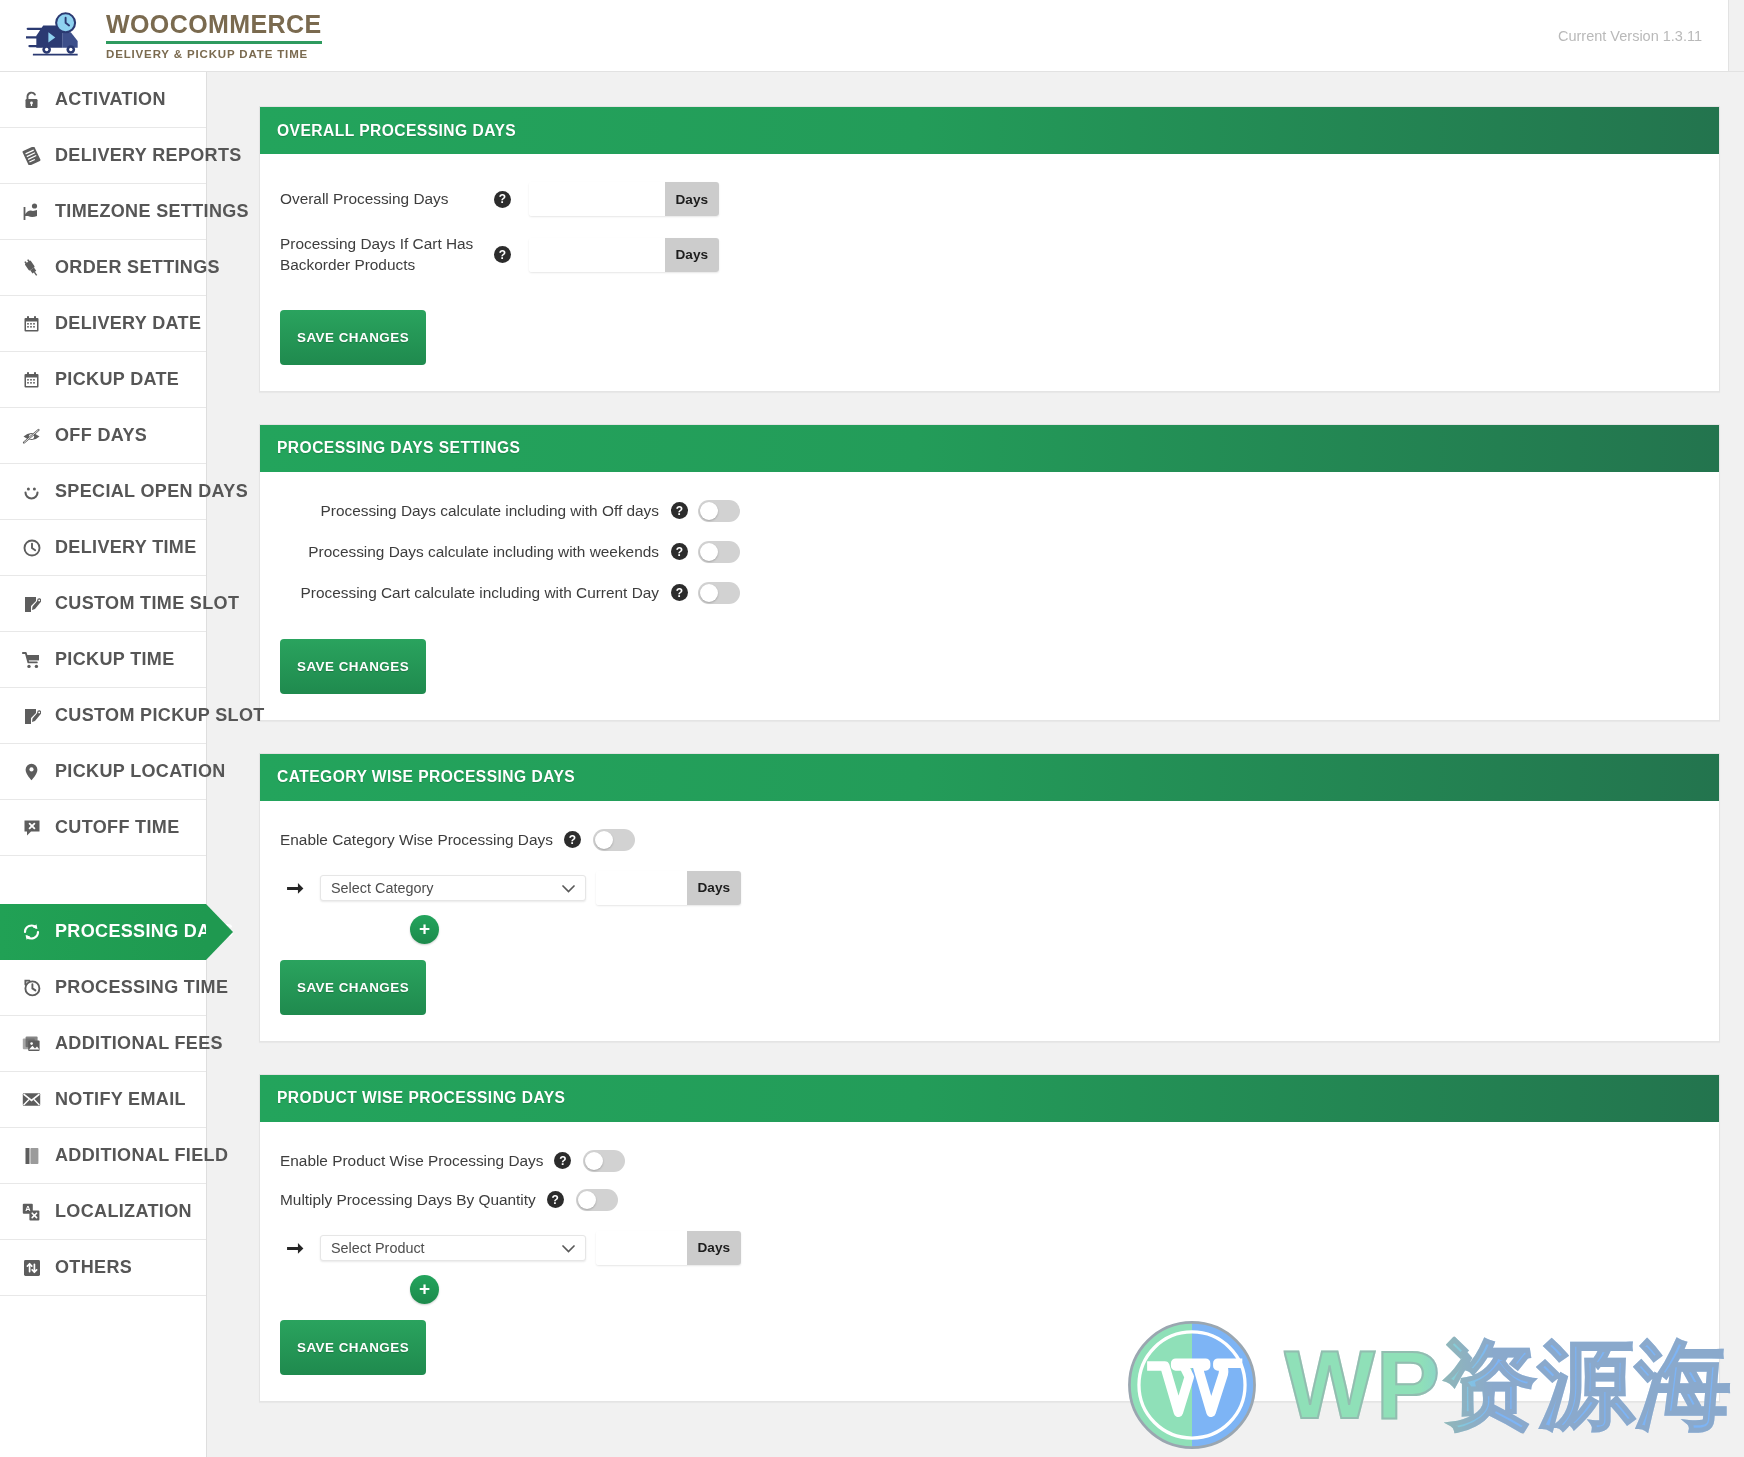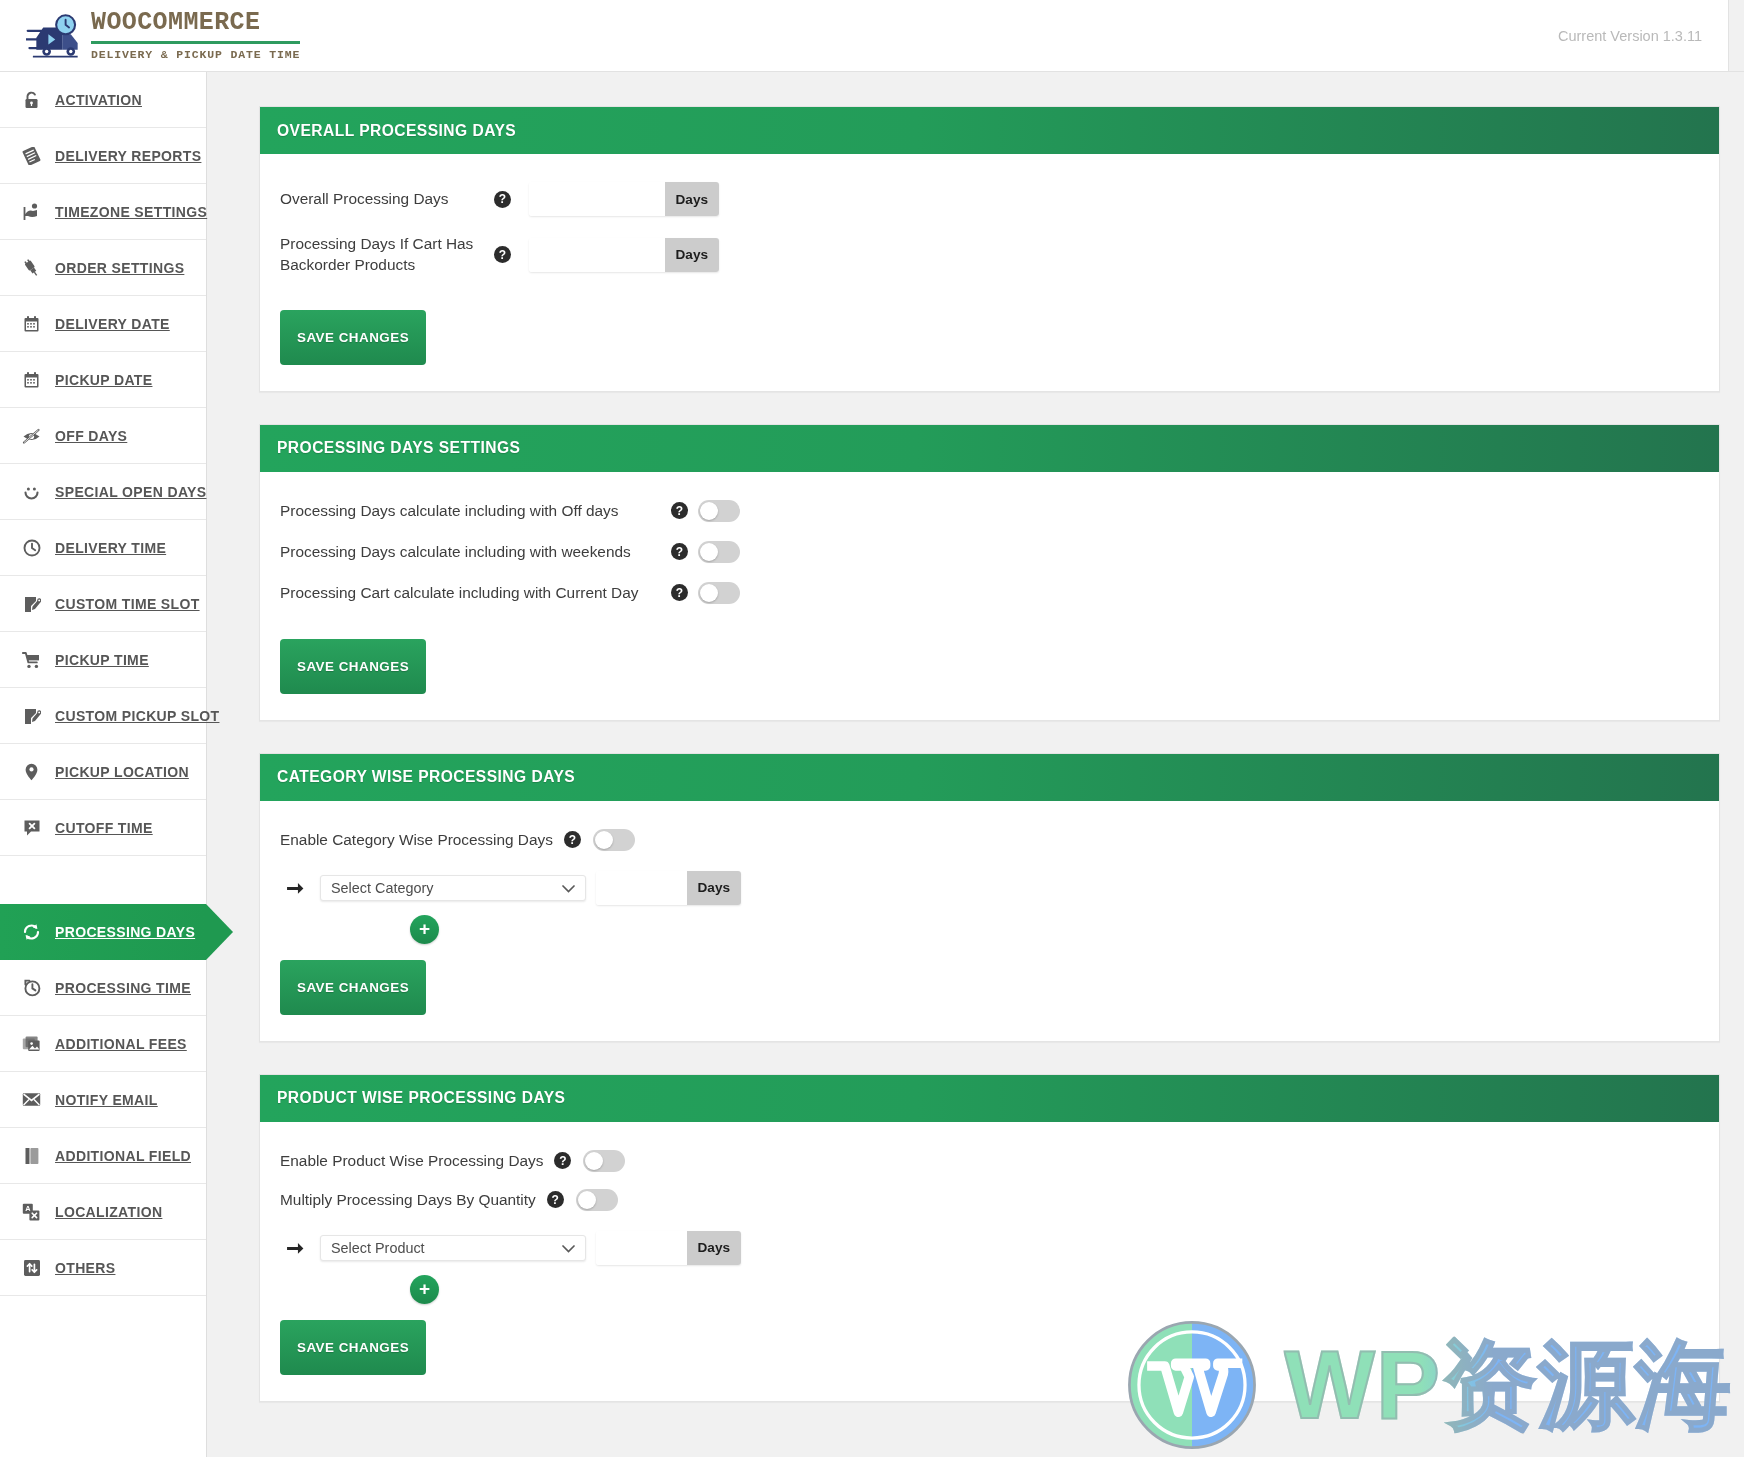--- a/index.html
+++ b/index.html
@@ -15,21 +15,21 @@
   
   .topbar {
     position: relative;
     height: 72px;
     background: #ffffff;
     border-bottom: 1px solid #e2e2e2;
     display: flex;
     align-items: center;
     padding-left: 26px;
   }
-  .brand { display: flex; align-items: center; gap: 3px; font-family: Liberation Mono, monospace; }
+  .brand { display: flex; gap: 18px; }
   .truck-icon { width: 62px; height: 46px; flex: none; }
   .brand-text { display: flex; flex-direction: column; }
   .brand-title {
     font-size: 25px;
     font-weight: bold;
     letter-spacing: 0.4px;
     color: #7a6a4f;
     line-height: 1.05;
   }
   .brand-rule {
@@ -76,26 +76,25 @@
     height: 56px;
     display: flex;
     align-items: center;
     padding-left: 22px;
     gap: 14px;
     border-bottom: 1px solid #e8e8e8;
     cursor: pointer;
     background: #ffffff;
   }
   .nav-item .nav-label {
-    font-size: 14px;
+    font-size: 18px;
     font-weight: bold;
     letter-spacing: 0.35px;
     color: #565656;
     white-space: nowrap;
-    text-decoration: underline;
   }
   .nav-icon {
     width: 19px; height: 19px;
     flex: none;
     display: flex; align-items: center; justify-content: center;
     color: #5d5d5d;
   }
   .nav-icon svg { display: block; }
 
   .nav-item.active {
@@ -207,21 +206,21 @@
 
   
   .toggle-row {
     display: flex;
     align-items: center;
     margin-bottom: 19px;
   }
   .toggle-label {
     font-size: 15.4px;
     color: #3d3d3d;
-    text-align: left;
+    text-align: right;
   }
   .switch {
     width: 42px;
     height: 22px;
     border-radius: 11px;
     background: #d2d2d2;
     position: relative;
     flex: none;
     cursor: pointer;
   }

